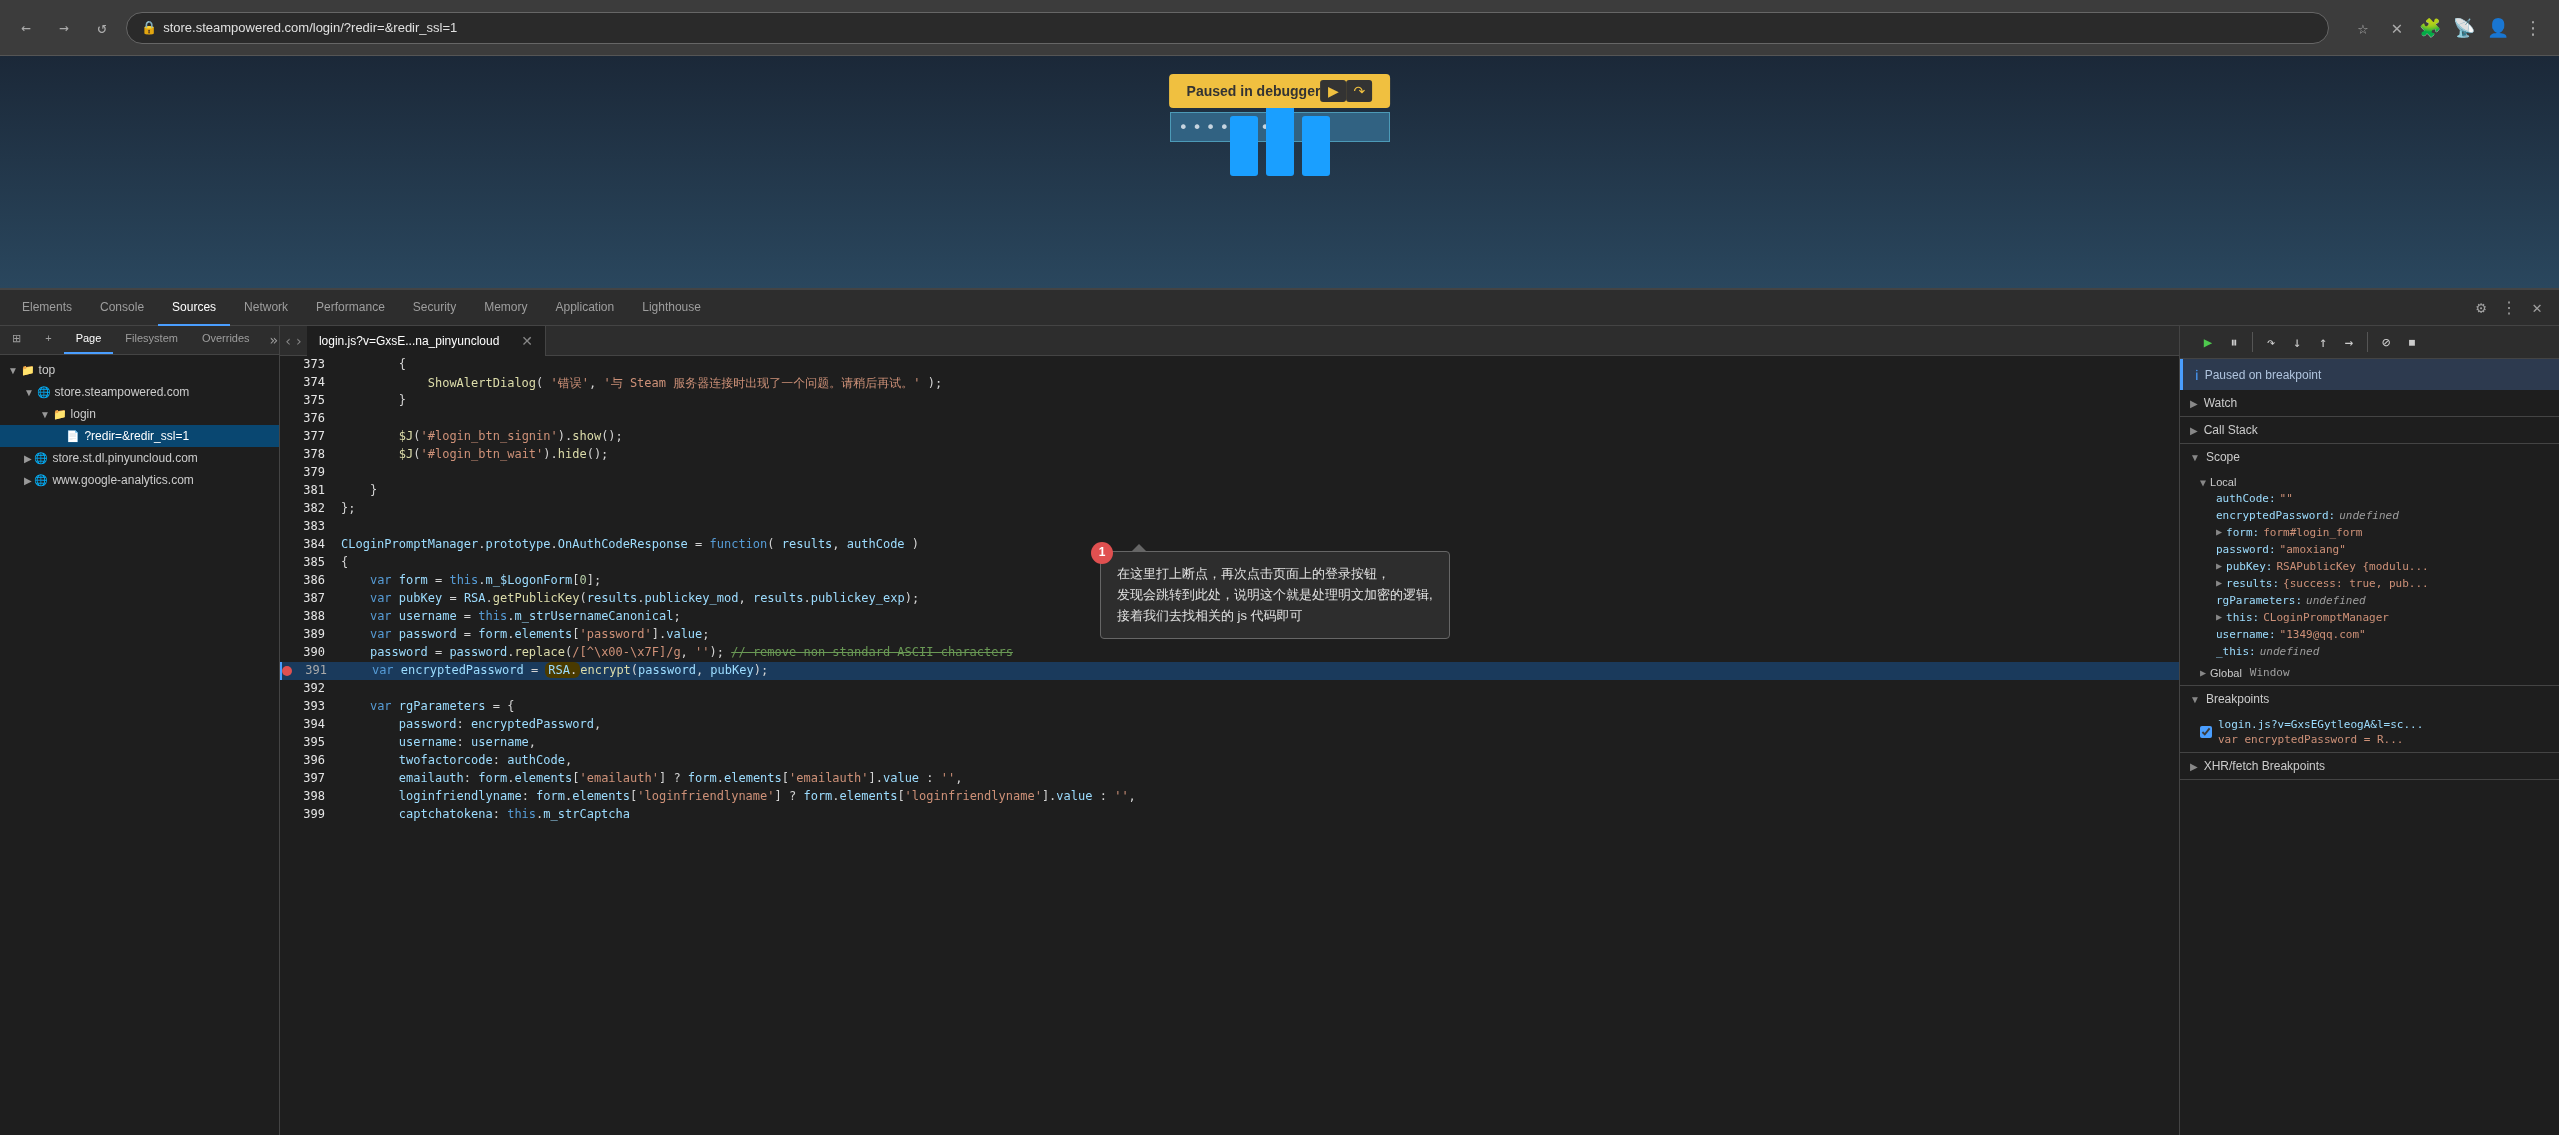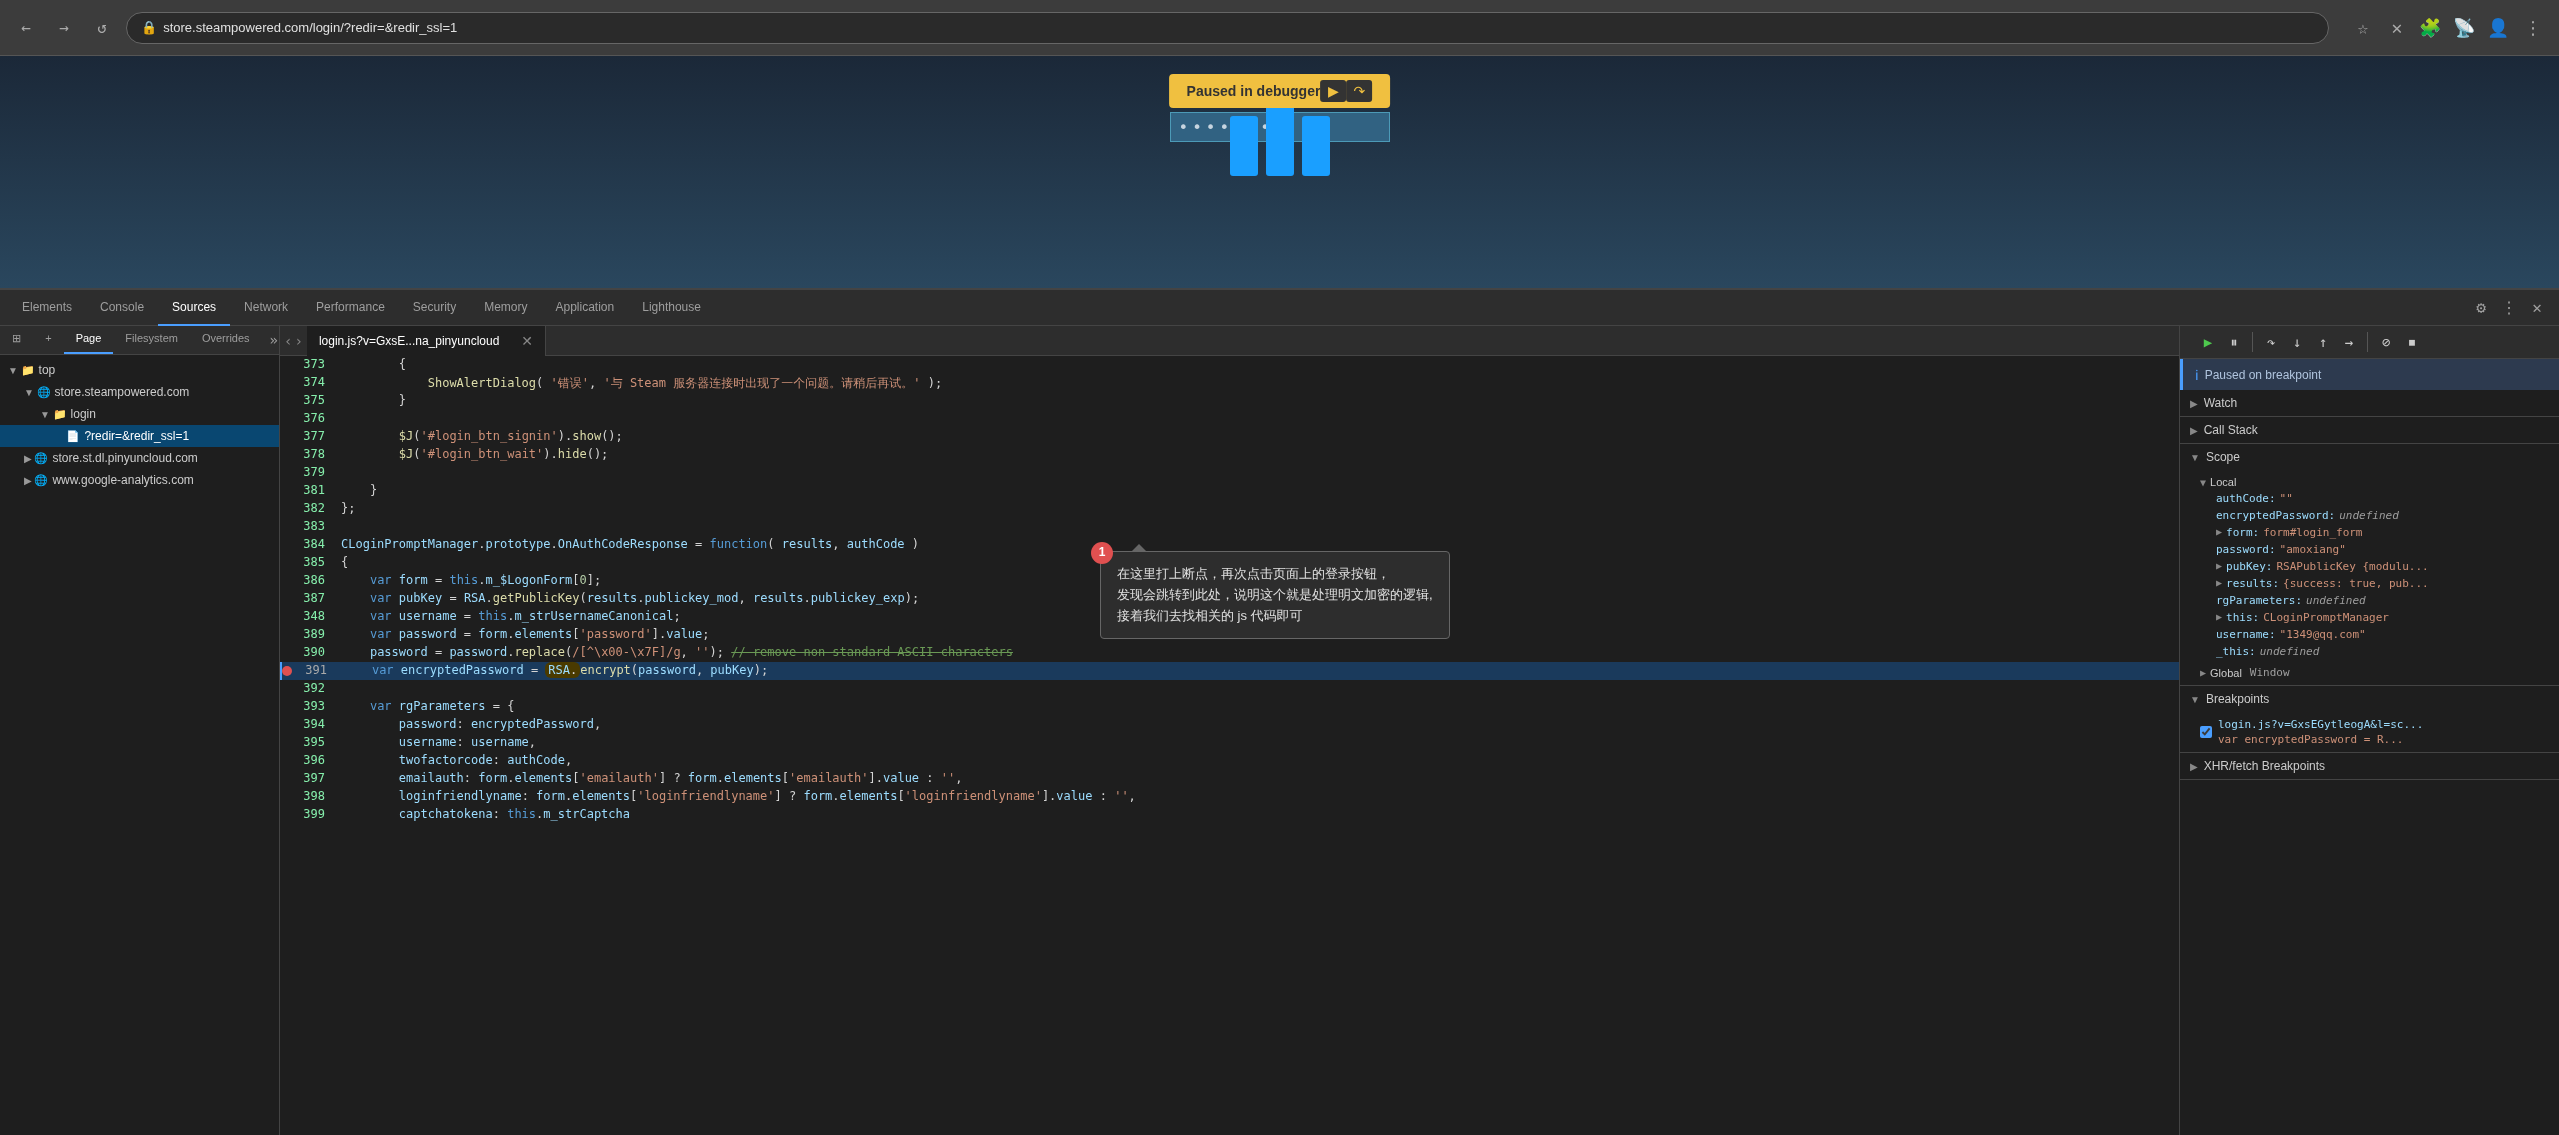--- a/index.html
+++ b/index.html
@@ -240,21 +240,21 @@
       min-height: 18px;
       font-size: 12px;
       font-family: 'Consolas', 'Monaco', monospace;
     }
     .code-line.highlighted { background: #264f78 !important; }
     .code-line.current-line { background: #1a3a5c !important; border-left: 2px solid #4a9eff; }
     .line-num {
       min-width: 42px;
       text-align: right;
       padding-right: 10px;
-      color: #86efac;
+      color: #e5e5e5;
       user-select: none;
       flex-shrink: 0;
       padding-top: 1px;
     }
     .line-content {
       flex: 1;
       white-space: pre;
       padding-left: 6px;
       padding-top: 1px;
       color: #d4d4d4;
@@ -649,21 +649,21 @@
           </div>
 
           <div class="code-line">
             <span class="breakpoint-spacer"></span>
             <span class="line-num">387</span>
             <span class="line-content">    <span class="kw">var</span> <span class="var-name">pubKey</span> = <span class="var-name">RSA</span>.<span class="fn">getPublicKey</span>(<span class="var-name">results</span>.<span class="prop">publickey_mod</span>, <span class="var-name">results</span>.<span class="prop">publickey_exp</span>);</span>
           </div>
 
           <div class="code-line">
             <span class="breakpoint-spacer"></span>
-            <span class="line-num">348</span>
+            <span class="line-num">388</span>
             <span class="line-content">    <span class="kw">var</span> <span class="var-name">username</span> = <span class="kw">this</span>.<span class="prop">m_strUsernameCanonical</span>;</span>
           </div>
 
           <div class="code-line">
             <span class="breakpoint-spacer"></span>
             <span class="line-num">389</span>
             <span class="line-content">    <span class="kw">var</span> <span class="var-name">password</span> = <span class="var-name">form</span>.<span class="prop">elements</span>[<span class="str">'password'</span>].<span class="prop">value</span>;</span>
           </div>
 
           <div class="code-line">

